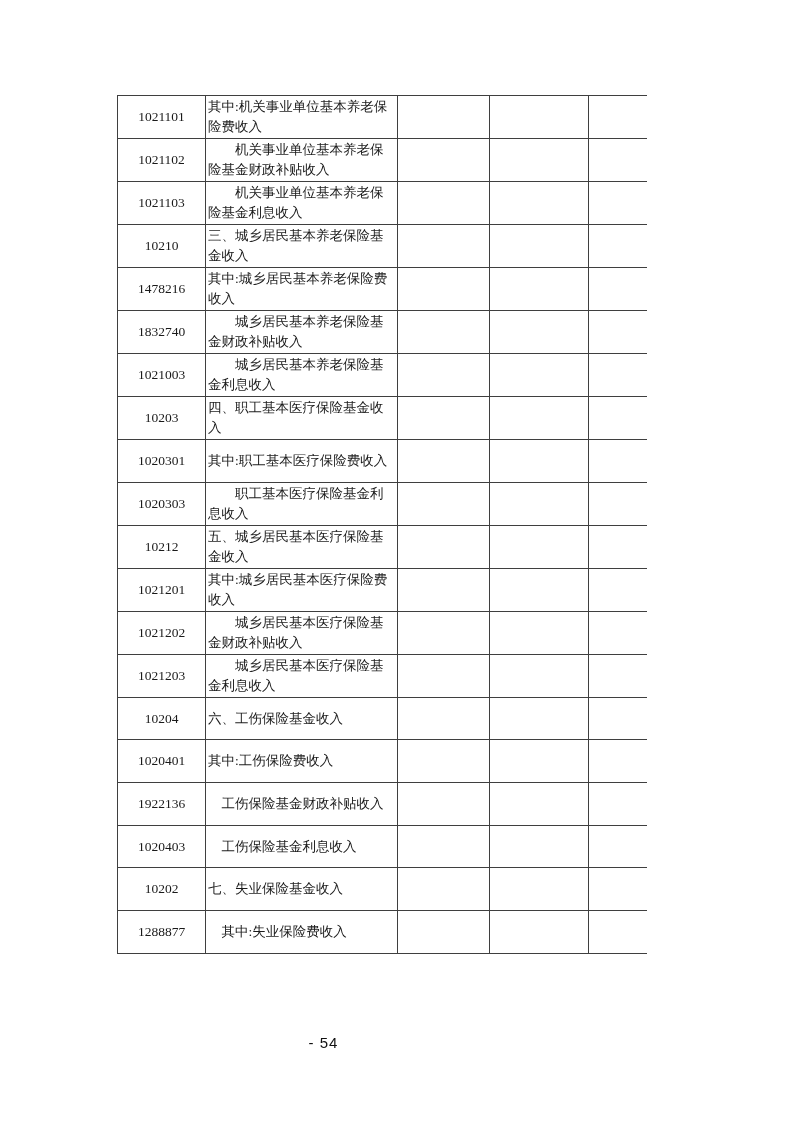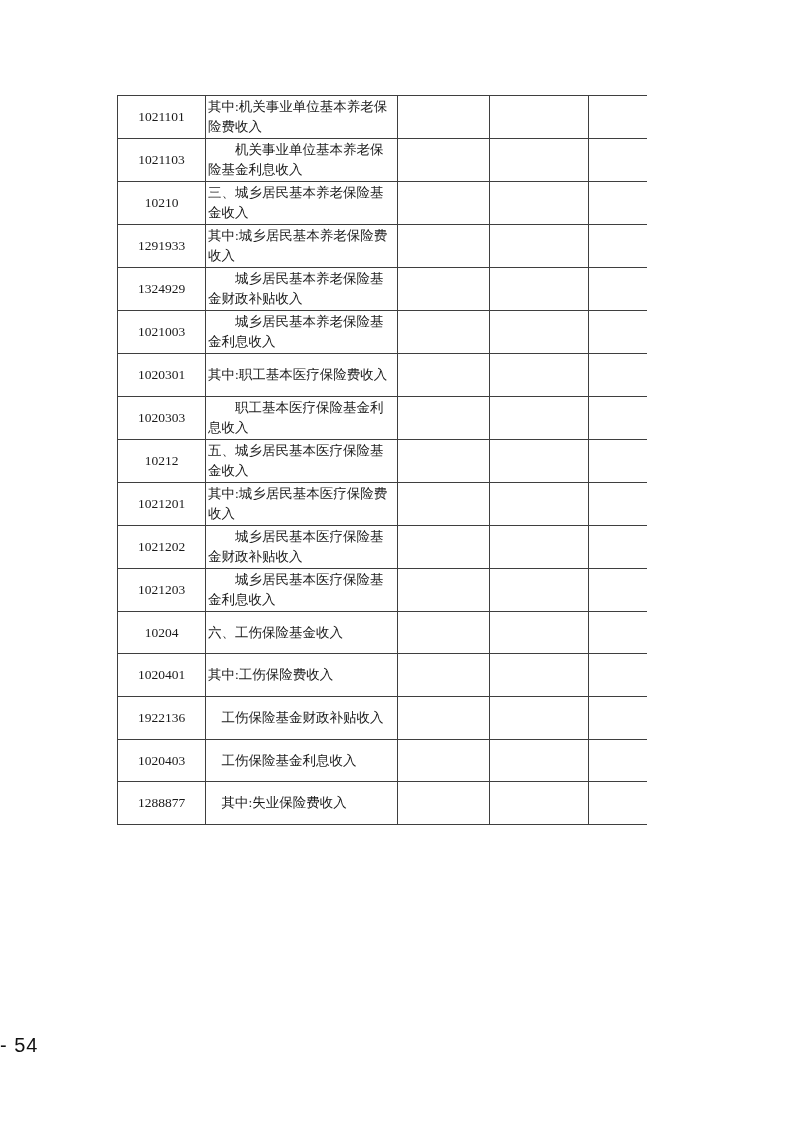--- a/index.html
+++ b/index.html
@@ -49,23 +49,23 @@
   td.item.indent-1 { text-indent: 1em; }
   td.item.indent-2 { text-indent: 2em; }
   td.val {
     
   }
   .page-number {
     position: absolute;
     top: 1034px;
     left: 0;
     width: 100%;
-    text-align: left;
+    text-align: center;
     font-family: "Liberation Sans", "DejaVu Sans", sans-serif;
-    font-size: 20px;
+    font-size: 15px;
     color: #111111;
     letter-spacing: 1px;
   }
 </style>
 </head>
 <body>
 
 <div class="page">
 
   <table class="budget-table">
@@ -78,55 +78,69 @@
     </colgroup>
     <tbody>
         <tr>
           <td class="code">1021101</td>
           <td class="item indent-0">其中:机关事业单位基本养老保险费收入</td>
           <td class="val"></td>
           <td class="val"></td>
           <td class="val"></td>
         </tr>
         <tr>
+          <td class="code">1021102</td>
+          <td class="item indent-2">机关事业单位基本养老保险基金财政补贴收入</td>
+          <td class="val"></td>
+          <td class="val"></td>
+          <td class="val"></td>
+        </tr>
+        <tr>
           <td class="code">1021103</td>
           <td class="item indent-2">机关事业单位基本养老保险基金利息收入</td>
           <td class="val"></td>
           <td class="val"></td>
           <td class="val"></td>
         </tr>
         <tr>
           <td class="code">10210</td>
           <td class="item indent-0">三、城乡居民基本养老保险基金收入</td>
           <td class="val"></td>
           <td class="val"></td>
           <td class="val"></td>
         </tr>
         <tr>
-          <td class="code">1291933</td>
+          <td class="code">1478216</td>
           <td class="item indent-0">其中:城乡居民基本养老保险费收入</td>
           <td class="val"></td>
           <td class="val"></td>
           <td class="val"></td>
         </tr>
         <tr>
-          <td class="code">1324929</td>
+          <td class="code">1832740</td>
           <td class="item indent-2">城乡居民基本养老保险基金财政补贴收入</td>
           <td class="val"></td>
           <td class="val"></td>
           <td class="val"></td>
         </tr>
         <tr>
           <td class="code">1021003</td>
           <td class="item indent-2">城乡居民基本养老保险基金利息收入</td>
           <td class="val"></td>
           <td class="val"></td>
           <td class="val"></td>
         </tr>
         <tr>
+          <td class="code">10203</td>
+          <td class="item indent-0">四、职工基本医疗保险基金收入</td>
+          <td class="val"></td>
+          <td class="val"></td>
+          <td class="val"></td>
+        </tr>
+        <tr>
           <td class="code">1020301</td>
           <td class="item indent-0">其中:职工基本医疗保险费收入</td>
           <td class="val"></td>
           <td class="val"></td>
           <td class="val"></td>
         </tr>
         <tr>
           <td class="code">1020303</td>
           <td class="item indent-2">职工基本医疗保险基金利息收入</td>
           <td class="val"></td>
@@ -183,20 +197,27 @@
           <td class="val"></td>
         </tr>
         <tr>
           <td class="code">1020403</td>
           <td class="item indent-1">工伤保险基金利息收入</td>
           <td class="val"></td>
           <td class="val"></td>
           <td class="val"></td>
         </tr>
         <tr>
+          <td class="code">10202</td>
+          <td class="item indent-0">七、失业保险基金收入</td>
+          <td class="val"></td>
+          <td class="val"></td>
+          <td class="val"></td>
+        </tr>
+        <tr>
           <td class="code">1288877</td>
           <td class="item indent-1">其中:失业保险费收入</td>
           <td class="val"></td>
           <td class="val"></td>
           <td class="val"></td>
         </tr>
       </tbody>
   </table>
 
   <div class="page-number">- 54</div>

